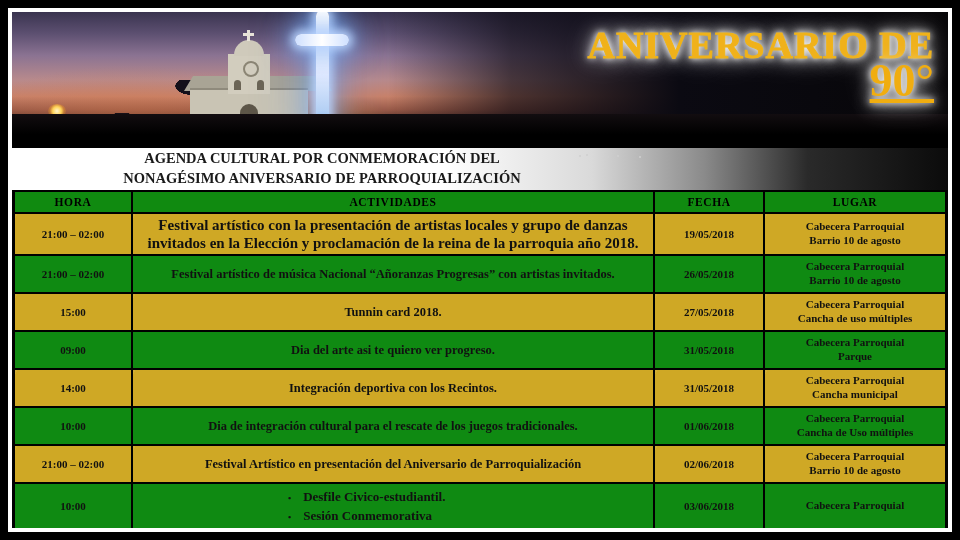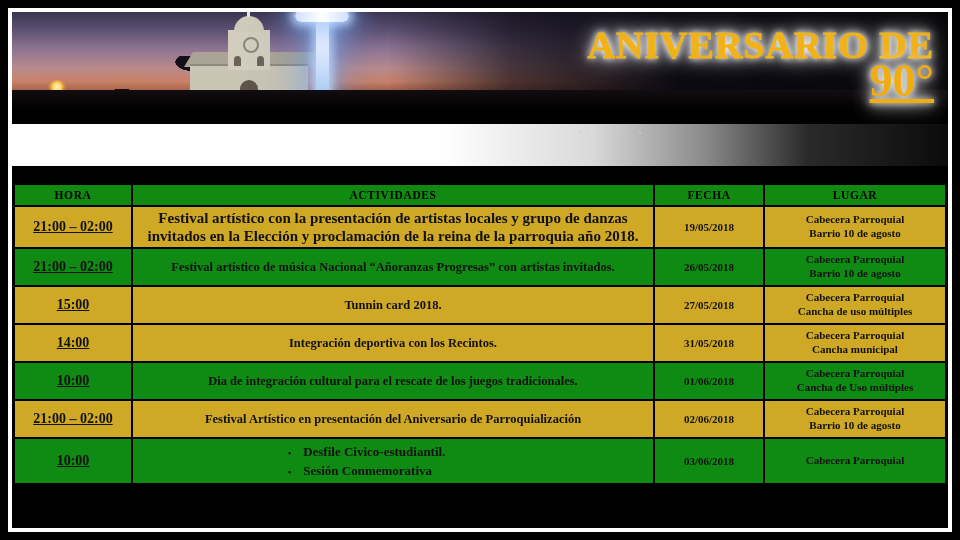--- a/index.html
+++ b/index.html
@@ -5,21 +5,21 @@
   html,body{margin:0;padding:0;background:#000;}
   body{width:960px;height:540px;overflow:hidden;font-family:"Liberation Serif",serif;}
 
   .poster{position:relative;width:960px;height:540px;background:#000;box-sizing:border-box;}
 
   
   .frame{position:absolute;left:8px;top:8px;width:944px;height:524px;
          border:4px solid #ffffff;box-sizing:border-box;background:#000;overflow:hidden;}
 
   
-  .hero{position:relative;width:100%;height:112px;overflow:hidden;
+  .hero{position:relative;width:100%;height:136px;overflow:hidden;
         background:
           radial-gradient(ellipse 120px 60px at 300px 120px, rgba(255,170,60,.55), rgba(255,170,60,0) 70%),
           radial-gradient(ellipse 240px 90px at 120px 118px, rgba(210,120,70,.45), rgba(0,0,0,0) 72%),
           linear-gradient(to bottom,
             #3a3450 0%, #5d5071 16%, #8b7392 32%, #b88a8c 50%,
             #c9826a 62%, #9a5a48 72%, #3d2420 82%, #0a0708 92%, #000 100%),
           #000;}
   .hero-right-dark{position:absolute;right:0;top:0;width:560px;height:140px;
         background:linear-gradient(to right, rgba(10,8,16,0) 0%, rgba(10,8,16,.65) 22%, #0b0a12 52%, #070608 100%);}
 
@@ -93,29 +93,29 @@
        background:#000;table-layout:fixed;}
   .tbl th,.tbl td{padding:2px 4px;vertical-align:middle;text-align:center;
        font-family:"Liberation Serif",serif;color:#111;overflow:hidden;}
   .tbl th{background:#108a10;color:#000;font-size:11.5px;font-weight:bold;letter-spacing:.6px;height:16px;}
   .c-hora{width:108px;}
   .c-act{width:auto;}
   .c-fec{width:100px;}
   .c-lug{width:172px;}
   tr.g td{background:#0f8a12;}
   tr.y td{background:#cfa825;background-image:linear-gradient(115deg,rgba(255,255,255,.07) 0 2px,transparent 2px 5px);}
-  td.hora{font-size:14px;font-weight:bold;text-decoration:underline;}
+  td.hora{font-size:11px;font-weight:bold;}
   td.act{font-size:12.5px;font-weight:bold;line-height:1.2;}
   td.act.small{font-size:15px;}
   td.fec{font-size:11px;font-weight:bold;}
   td.lug{font-size:11px;font-weight:bold;line-height:1.25;}
   .bullets{text-align:center;}
   .bullets div{text-align:left;display:block;margin:3px auto;width:210px;font-size:13px;}
   .bullets div:before{content:"\2022";margin-right:12px;font-size:9px;}
-  .tbl-wrap{background:#000;padding:17px 1px;}
+  .tbl-wrap{background:#000;padding:0 1px;}
 </style>
 </head>
 <body>
 
 <div class="poster">
   <div class="frame">
 
     <div class="hero">
       <div class="hero-right-dark"></div>
       <div class="treeline"></div>
@@ -150,20 +150,24 @@
       <div class="lamp" style="left:690px;bottom:16px;width:8px;height:6px;"></div>
       <div class="ground"></div>
 
       <div class="title-wrap">
         <div class="t-line t1">ANIVERSARIO DE</div>
         <div class="t3">90°</div>
       </div>
     </div>
 
     <div class="sub">
+      <div class="sub-txt">
+        <div>AGENDA CULTURAL POR CONMEMORACIÓN DEL</div>
+        <div>NONAGÉSIMO ANIVERSARIO DE PARROQUIALIZACIÓN</div>
+      </div>
       <div class="sub-specks">
         <i style="left:2px;top:2px;"></i>
           <i style="left:9px;top:1px;"></i>
         <i style="left:30px;top:3px;"></i>
           <i style="left:40px;top:2px;"></i>
         <i style="left:62px;top:3px;"></i>
       </div>
     </div>
 
     <div class="tbl-wrap">
@@ -197,20 +201,29 @@
             </tr>
             <tr class="y" style="height: 36px;">
               <td class="hora c-hora">15:00</td>
               <td class="act c-act">Tunnin card 2018.</td>
               <td class="fec c-fec">27/05/2018</td>
               <td class="lug c-lug">
                 <div>Cabecera Parroquial</div>
                 <div>Cancha de uso múltiples</div>
               </td>
             </tr>
+            <tr class="g" style="height: 36px;">
+              <td class="hora c-hora">09:00</td>
+              <td class="act c-act">Dia del arte asi te quiero ver progreso.</td>
+              <td class="fec c-fec">31/05/2018</td>
+              <td class="lug c-lug">
+                <div>Cabecera Parroquial</div>
+                <div>Parque</div>
+              </td>
+            </tr>
             <tr class="y" style="height: 36px;">
               <td class="hora c-hora">14:00</td>
               <td class="act c-act">Integración deportiva con los Recintos.</td>
               <td class="fec c-fec">31/05/2018</td>
               <td class="lug c-lug">
                 <div>Cabecera Parroquial</div>
                 <div>Cancha municipal</div>
               </td>
             </tr>
             <tr class="g" style="height: 36px;">

